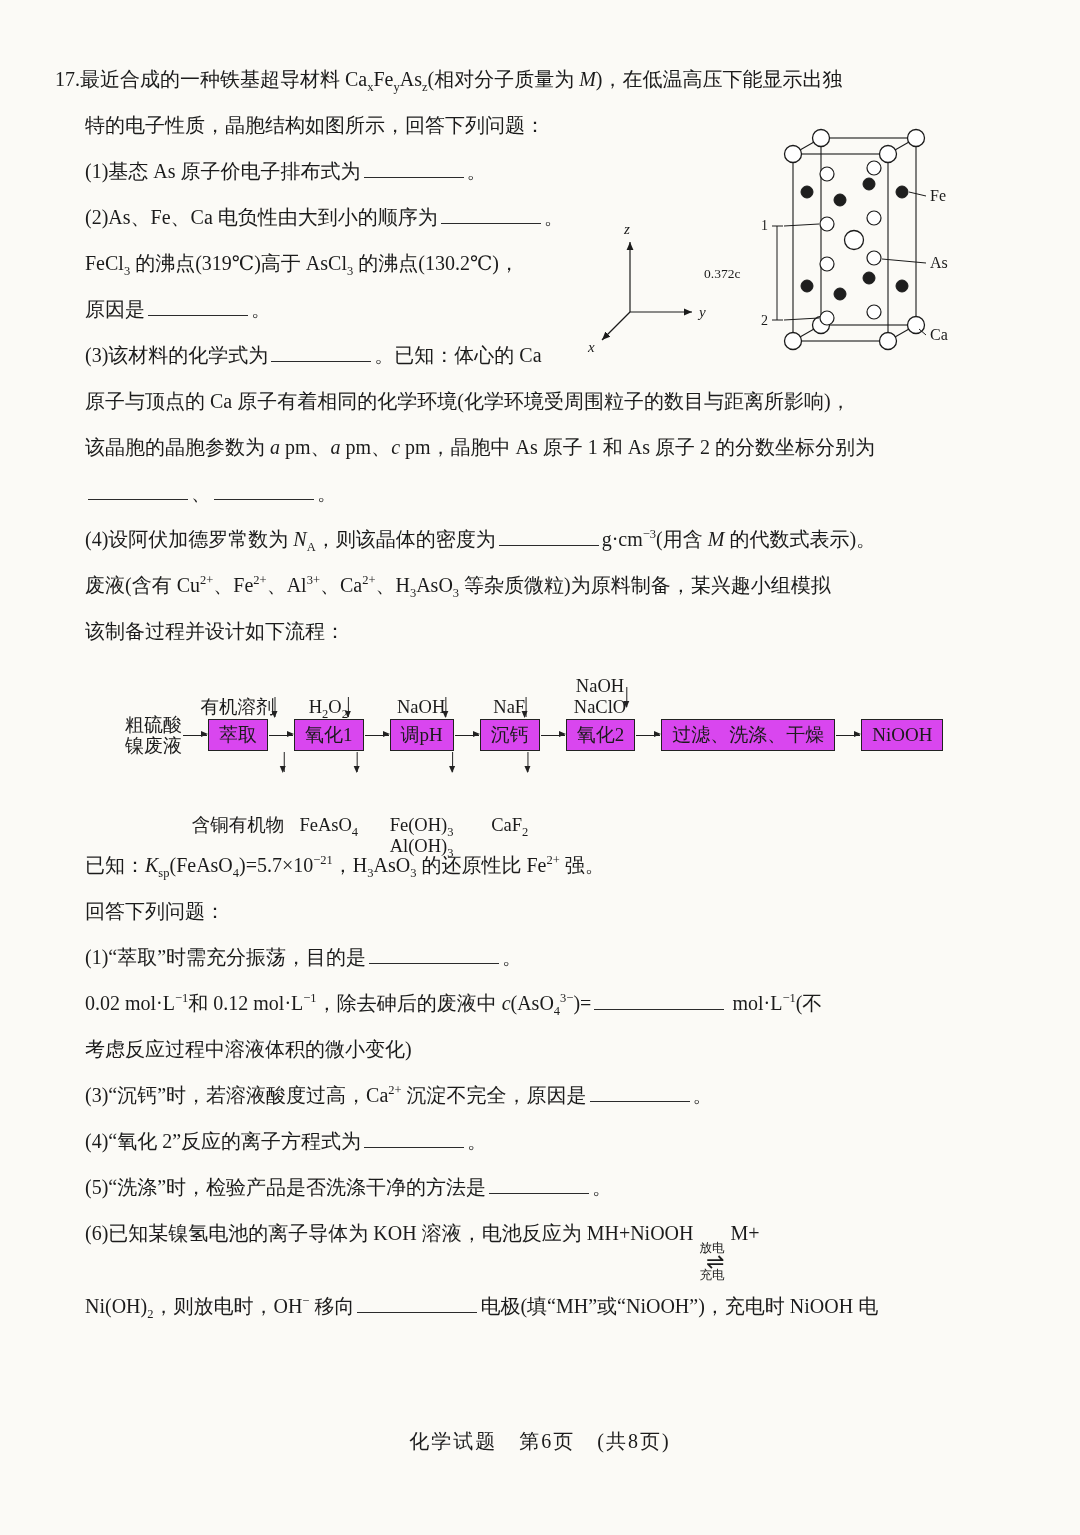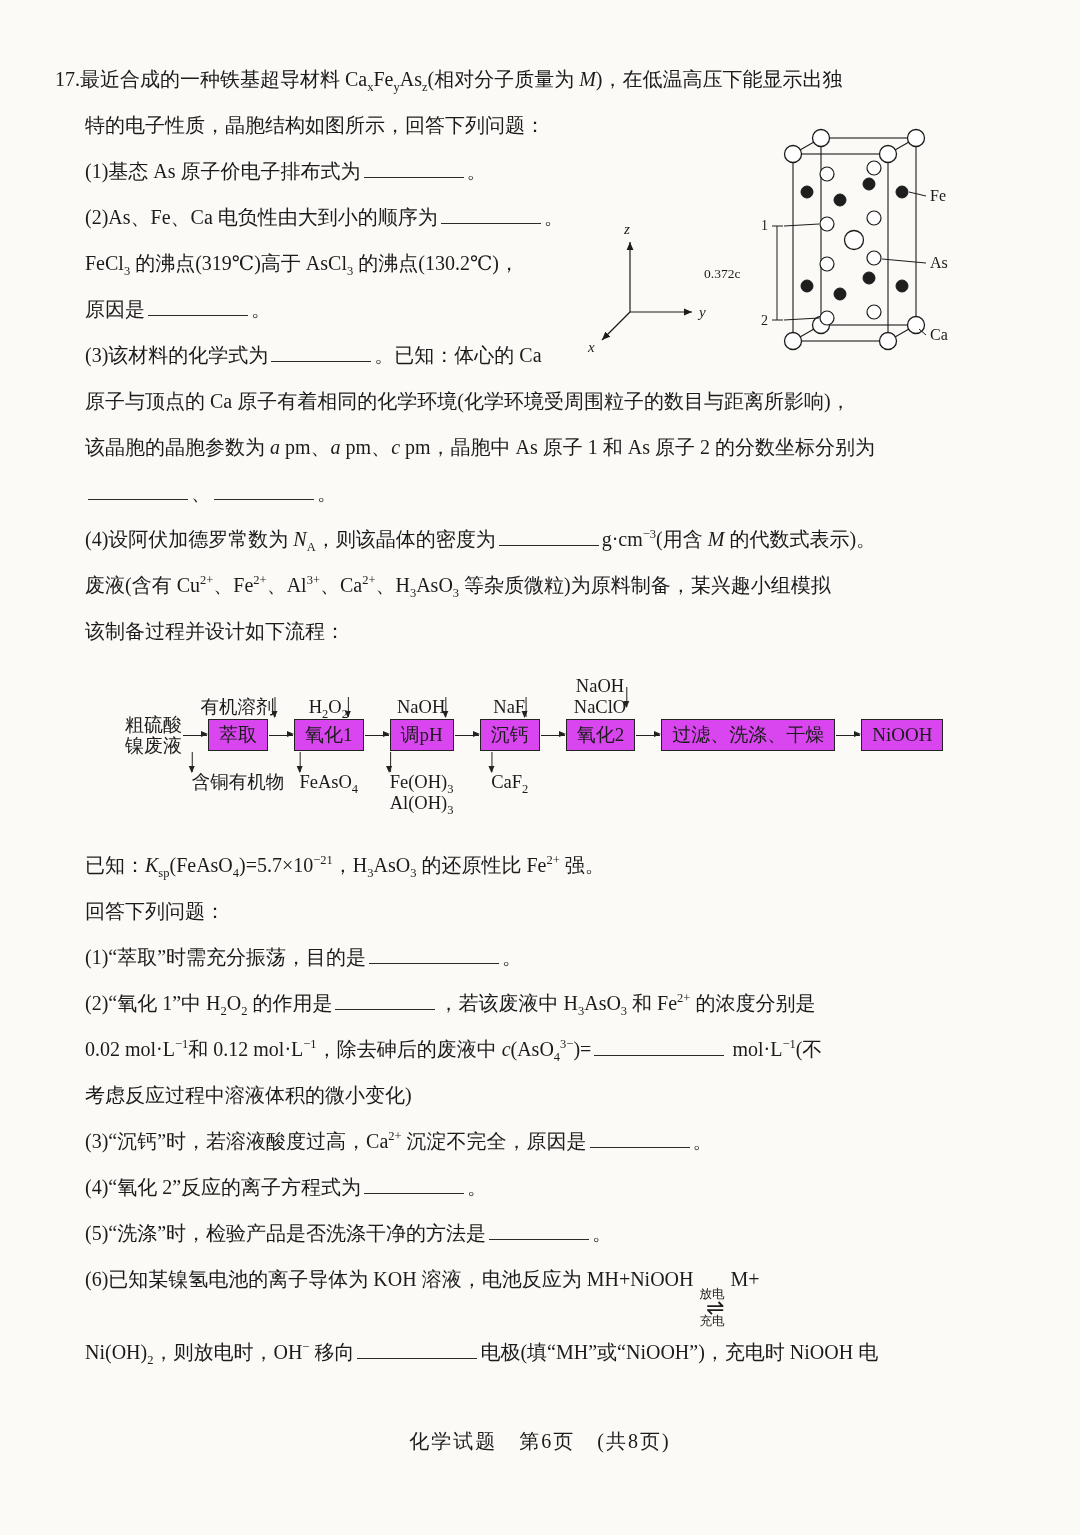--- a/index.html
+++ b/index.html
@@ -35,21 +35,21 @@
     display:flex; align-items:center;
     margin-left:70px; padding:60px 0 86px 0;
     font-size:19px; line-height:1.1;
   }
   .fsource { text-align:center; font-size:19px; line-height:21px; white-space:nowrap; }
   .fbox { border:1.4px solid #222; padding:5px 10px; white-space:nowrap; background:#d946ef; }
   .station { position:relative; flex:none; }
   .sin  { position:absolute; bottom:calc(100% + 1px); left:50%; transform:translateX(-50%);
           display:flex; flex-direction:row; align-items:center; }
   .sout { position:absolute; top:calc(100% + 1px); left:50%; transform:translateX(-50%);
-          display:flex; flex-direction:column; align-items:flex-start; }
+          display:flex; flex-direction:column; align-items:flex-end;gap:43px; }
   .flabel { font-size:18.5px; line-height:21px; text-align:center; white-space:nowrap; }
   .varrow { width:0; height:20px; border-left:1.4px solid #222; position:relative; display:block; }
   .varrow::after {
     content:""; position:absolute; left:-4.2px; bottom:-1px;
     border-top:7px solid #222; border-left:3.5px solid transparent; border-right:3.5px solid transparent;
   }
   .harrow { width:24px; height:0; border-top:1.4px solid #222; position:relative; margin:0 1px; flex:none; }
   .harrow::after {
     content:""; position:absolute; right:-1px; top:-4.2px;
     border-left:7px solid #222; border-top:3.5px solid transparent; border-bottom:3.5px solid transparent;
@@ -230,21 +230,20 @@
         <div class="harrow"></div>
 
         <div class="station">
           <div class="fbox">NiOOH</div>
         </div>
       </div>
 
       <div class="line ind">已知：<i>K</i><sub>sp</sub>(FeAsO<sub>4</sub>)=5.7×10<sup>−21</sup>，H<sub>3</sub>AsO<sub>3</sub> 的还原性比 Fe<sup>2+</sup> 强。</div>
       <div class="line ind">回答下列问题：</div>
       <div class="line ind">(1)“萃取”时需充分振荡，目的是<span class="blank" style="width:130px"></span>。</div>
-      <div class="line ind">(2)“氧化 1”中 H<sub>2</sub>O<sub>2</sub> 的作用是<span class="blank"></span>，若该废液中 H<sub>3</sub>AsO<sub>3</sub> 和 Fe<sup>2+</sup> 的浓度分别是</div>
       <div class="line ind">0.02 mol·L<sup>−1</sup>和 0.12 mol·L<sup>−1</sup>，除去砷后的废液中 <i>c</i>(AsO<sub>4</sub><sup>3−</sup>)=<span class="blank" style="width:130px"></span> mol·L<sup>−1</sup>(不</div>
       <div class="line ind">考虑反应过程中溶液体积的微小变化)</div>
       <div class="line ind">(3)“沉钙”时，若溶液酸度过高，Ca<sup>2+</sup> 沉淀不完全，原因是<span class="blank"></span>。</div>
       <div class="line ind">(4)“氧化 2”反应的离子方程式为<span class="blank"></span>。</div>
       <div class="line ind">(5)“洗涤”时，检验产品是否洗涤干净的方法是<span class="blank"></span>。</div>
       <div class="line ind">(6)已知某镍氢电池的离子导体为 KOH 溶液，电池反应为 MH+NiOOH<span class="rev">
             <span class="t">放电</span>
             <span class="m">⇌</span>
             <span class="b">充电</span>
           </span>M+</div>

